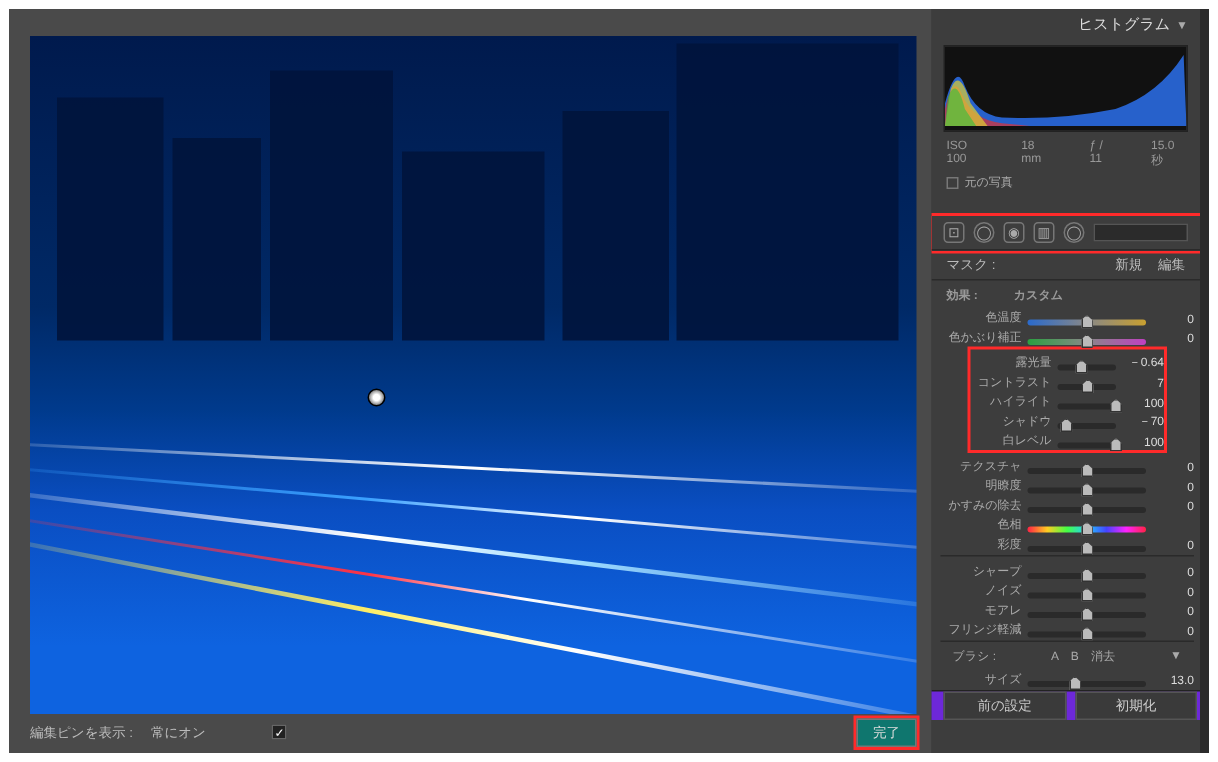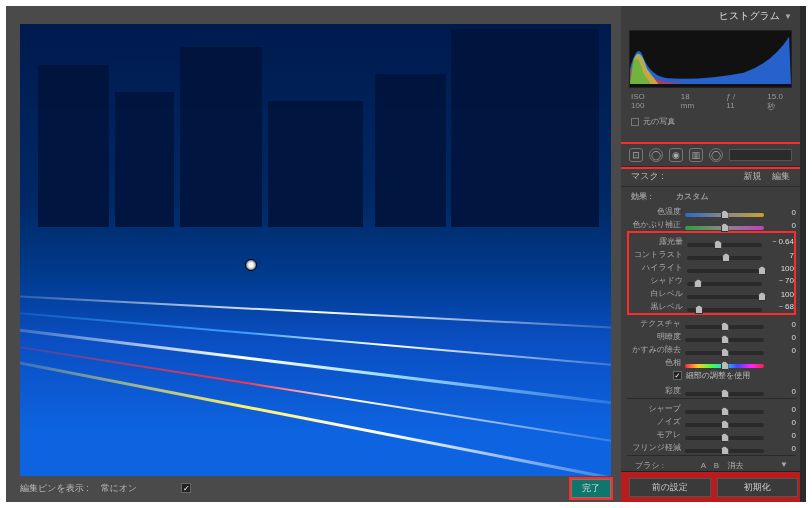--- a/index.html
+++ b/index.html
@@ -45,28 +45,28 @@
   .sliders{padding:2px 4px 2px 6px;}
   .eff-hdr{display:flex;gap:24px;font-size:8px;color:#999;padding:2px 4px;font-weight:bold;}
   .slider{display:flex;align-items:flex-end;gap:4px;height:13px;}
   .slider .lab{width:54px;text-align:right;font-size:8px;color:#aaa;white-space:nowrap;}
   .slider .track{flex:1;height:4px;background:#2a2a2a;position:relative;border-radius:2px;}
   .slider .track.grad-temp{background:linear-gradient(90deg,#2a6acc,#888,#c9a030);}
   .slider .track.grad-tint{background:linear-gradient(90deg,#2aa040,#888,#c040c0);}
   .slider .track.grad-hue{background:linear-gradient(90deg,#f24,#fc2,#4f4,#2cf,#44f,#f2f,#f24);}
   .slider .knob{position:absolute;top:-3px;width:8px;height:9px;background:#bbb;border:1px solid #333;transform:translateX(-50%);clip-path:polygon(50% 0,100% 40%,100% 100%,0 100%,0 40%);}
   .slider .val{width:28px;text-align:right;font-size:8px;color:#ddd;}
-  .group-red{border:2px solid #ff2a2a;margin:1px 0;padding:1px 0;}
+  .group-red{border:2px solid #ff2a2a;margin:1px 18px;padding:1px 0;}
   .chk-row{display:flex;align-items:center;justify-content:center;gap:4px;font-size:8px;color:#bbb;padding:2px 0;}
   .chk-row .cbx{width:9px;height:9px;background:#222;border:1px solid #666;color:#fff;font-size:7px;display:flex;align-items:center;justify-content:center;}
   .color-row{display:flex;align-items:center;gap:6px;padding:3px 8px;}
   .color-sw{width:12px;height:12px;border:1px solid #777;background:#444;}
   .sep{height:1px;background:#2a2a2a;margin:2px 0;}
   .brush-hdr{display:flex;justify-content:space-between;padding:2px 8px;font-size:8px;color:#aaa;}
-  .bottom-bar{height:32px;background:#b91c1c;border-top:1px solid #222;display:flex;align-items:center;gap:6px;padding:0 8px;}
+  .bottom-bar{height:20px;background:#6d28d9;border-top:1px solid #222;display:flex;align-items:center;gap:6px;padding:0 8px;}
   .bottom-bar .btn{flex:1;text-align:center;font-size:9px;color:#ccc;padding:2px 0;background:#3a3a3a;border:1px solid #555;}
 </style>
 </head>
 <body>
 
 <div class="frame">
  <div class="app">
   <div class="main-row">
 
    <div class="image-area">
@@ -184,27 +184,20 @@
                   </div>
                   <span class="val">－70</span>
                 </div>
          <div class="slider">
                   <span class="lab">白レベル</span>
                   <div class="track">
                     <div class="knob" style="left: 100%;"></div>
                   </div>
                   <span class="val">100</span>
                 </div>
-         <div class="slider">
-                  <span class="lab">黒レベル</span>
-                  <div class="track">
-                    <div class="knob" style="left: 16%;"></div>
-                  </div>
-                  <span class="val">－68</span>
-                </div>
        </div>
 
        <div class="slider">
                 <span class="lab">テクスチャ</span>
                 <div class="track">
                   <div class="knob" style="left: 50%;"></div>
                 </div>
                 <span class="val">0</span>
               </div>
        <div class="slider">
@@ -221,24 +214,20 @@
                 </div>
                 <span class="val">0</span>
               </div>
 
        <div class="slider">
                 <span class="lab">色相</span>
                 <div class="track grad-hue">
                   <div class="knob" style="left: 50%;"></div>
                 </div>
                 <span class="val"></span>
-              </div>
-       <div class="chk-row">
-                <span class="cbx">✓</span>
-                <span>細部の調整を使用</span>
               </div>
        <div class="slider">
                 <span class="lab">彩度</span>
                 <div class="track">
                   <div class="knob" style="left: 50%;"></div>
                 </div>
                 <span class="val">0</span>
               </div>
 
        <div class="sep"></div>

